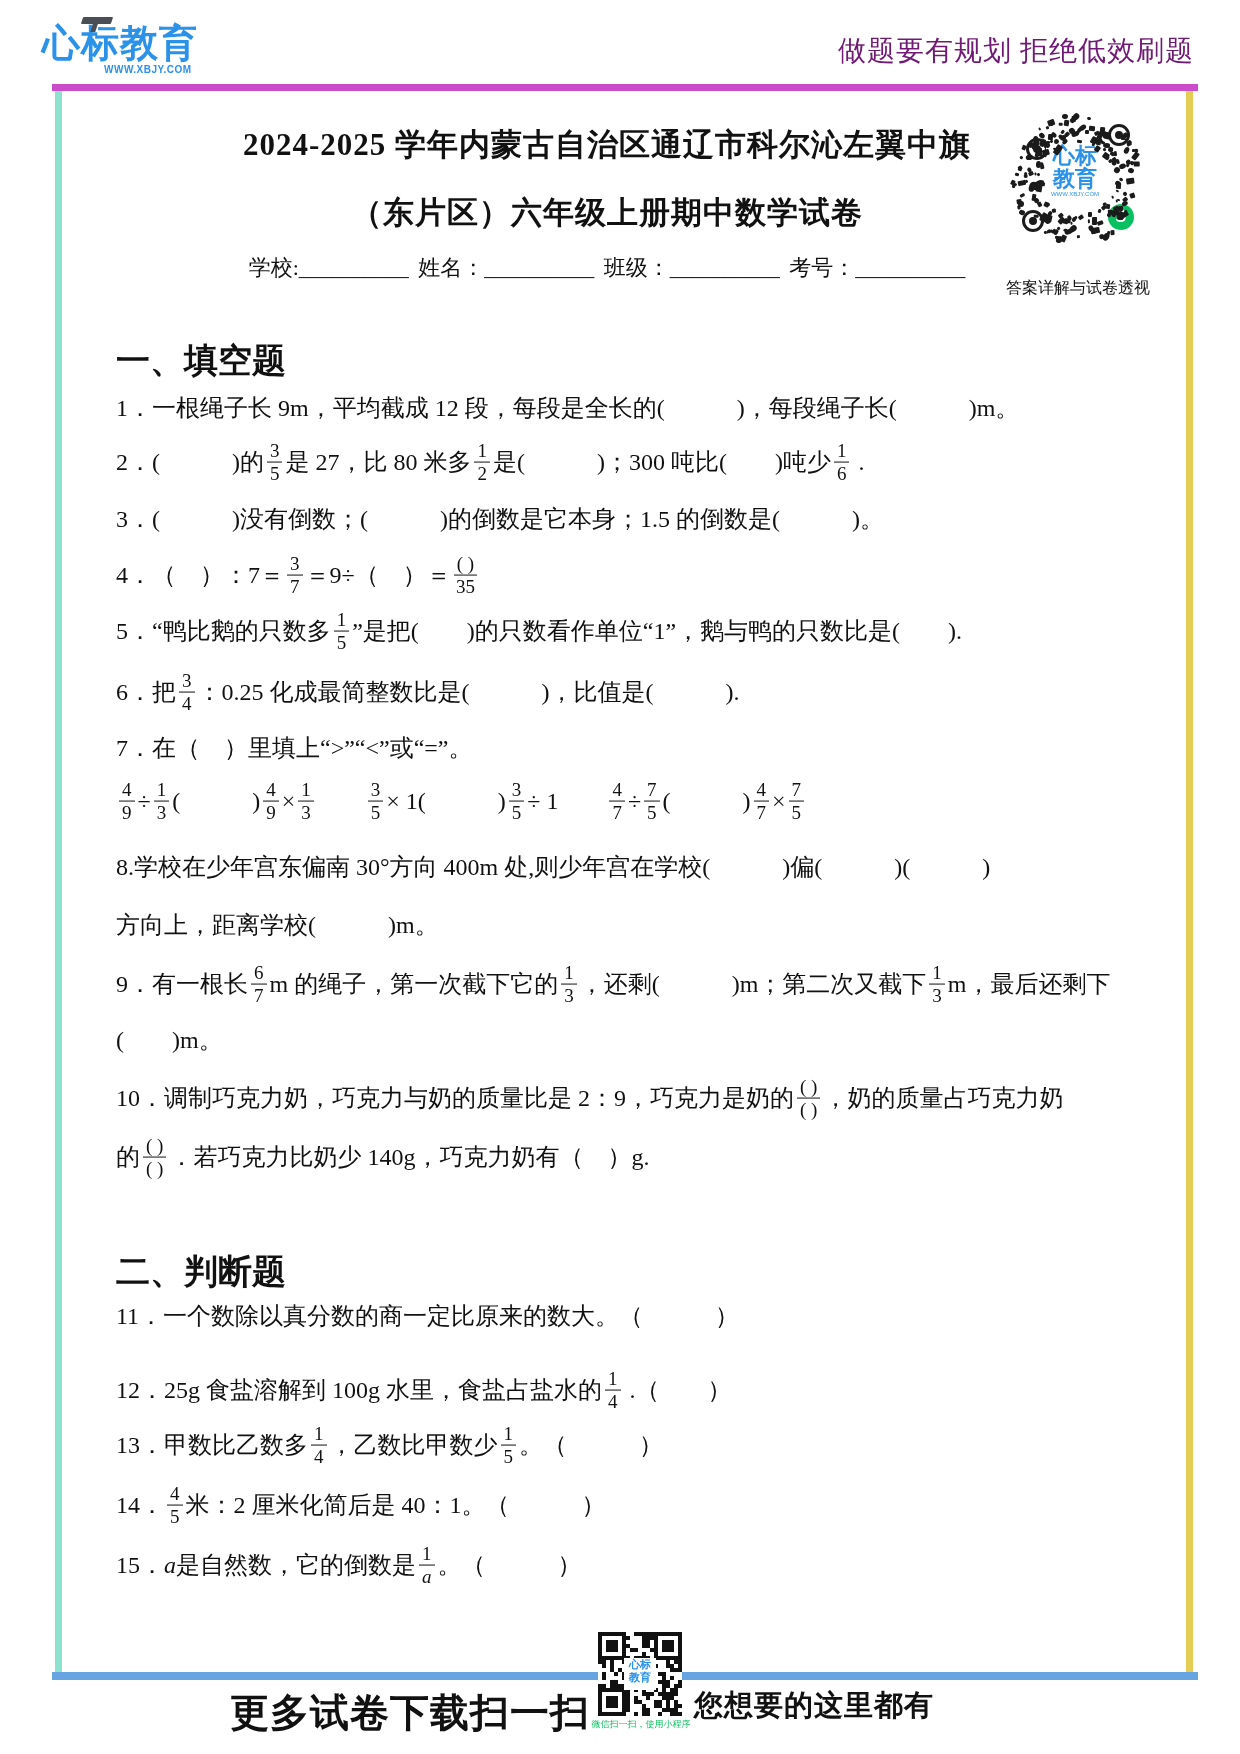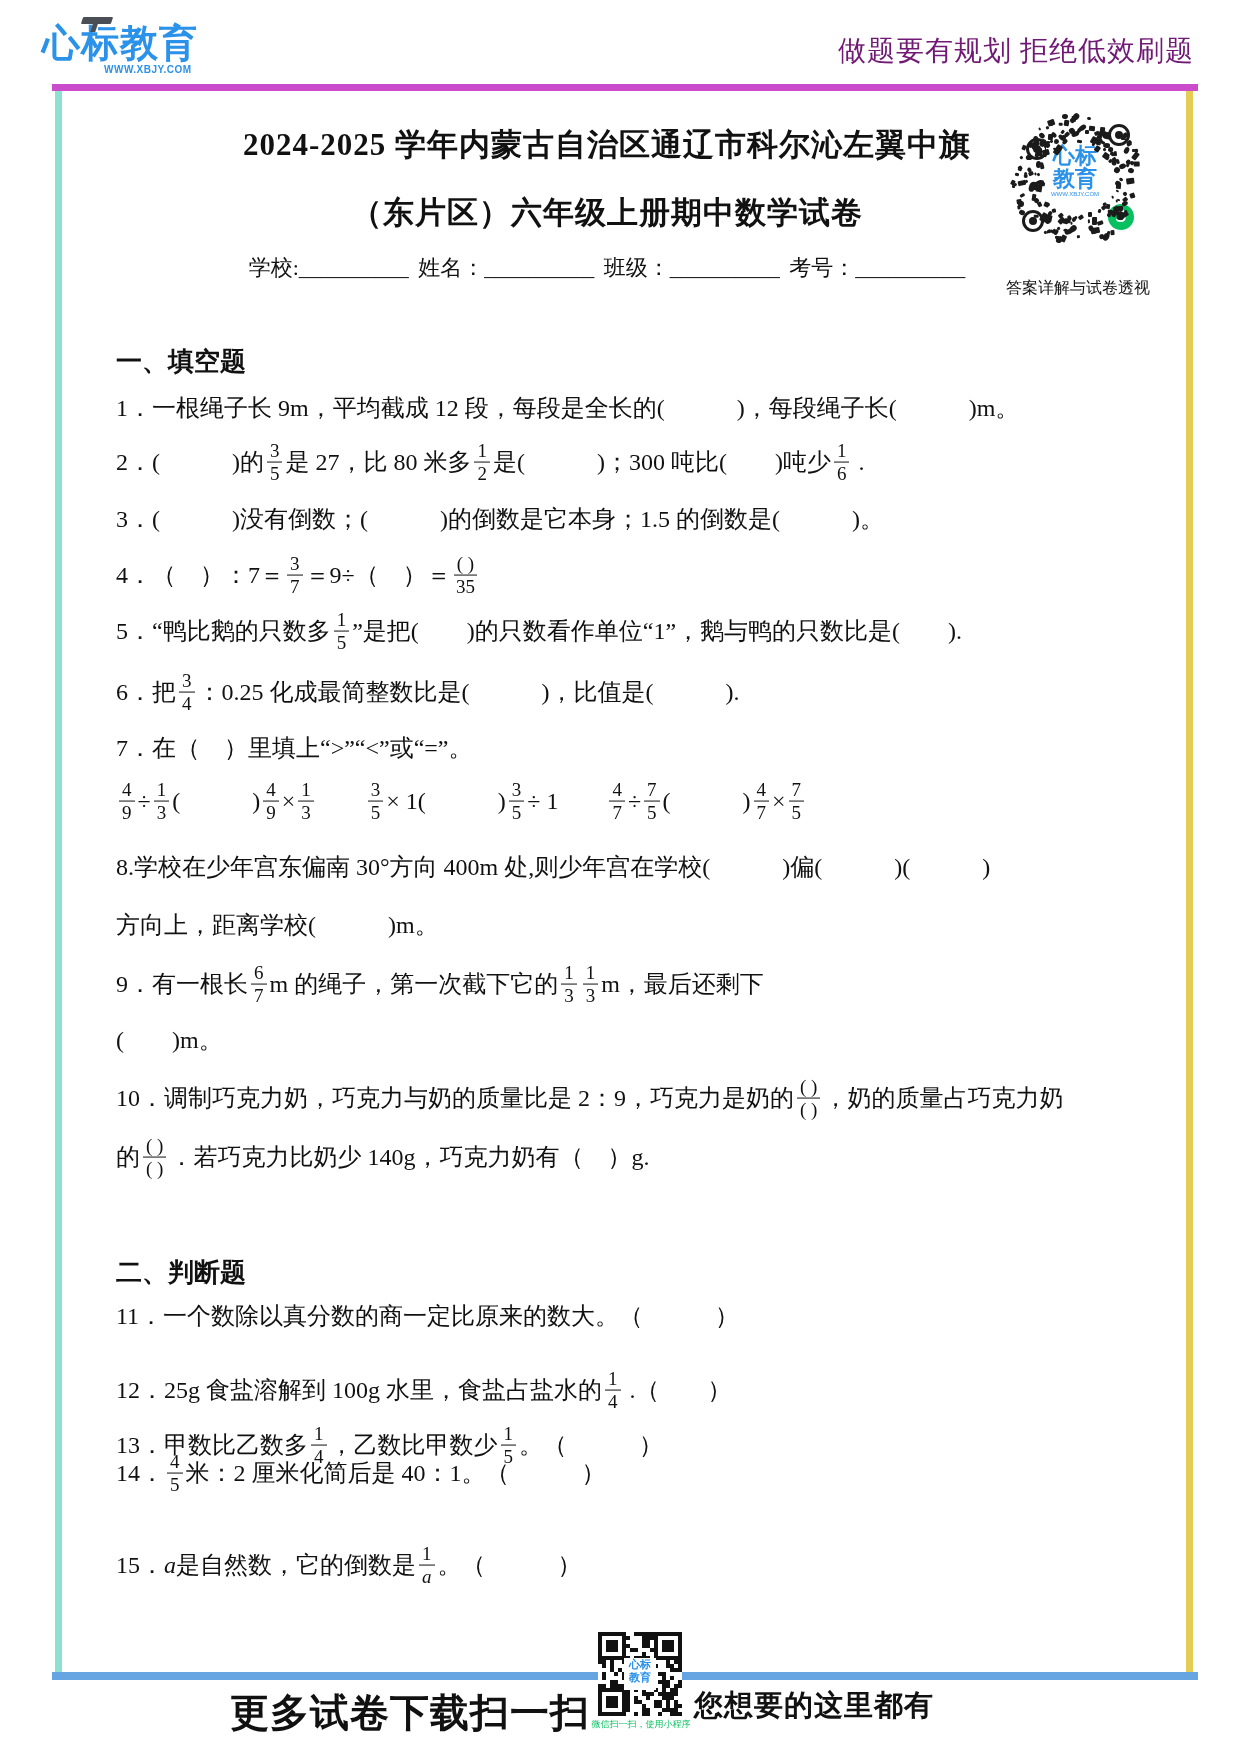--- a/index.html
+++ b/index.html
@@ -30,21 +30,21 @@
   #qr-center{position:absolute;left:38px;top:34px;width:58px;height:66px;background:#fff;text-align:center;
        font-family:"Liberation Sans",sans-serif;font-weight:bold;color:#2b92e9;line-height:1.05;font-size:22px;}
   #qr-center .u{display:block;font-size:6px;font-weight:normal;margin-top:1px;letter-spacing:0;}
   #qr-green{position:absolute;right:8px;bottom:14px;width:26px;height:26px;border-radius:50%;
        background:#07c160;color:#fff;font-family:"Liberation Sans",sans-serif;font-weight:bold;
        font-size:16px;text-align:center;line-height:26px;font-style:italic;}
   #qr-top-caption{position:absolute;left:998px;top:278px;width:160px;text-align:center;font-size:16px;}
   
   .line{position:absolute;left:116px;transform:translateY(-50%);display:flex;align-items:center;
         white-space:pre;font-size:24px;}
-  .heading{font-family:"Liberation Sans","DejaVu Sans",sans-serif;font-weight:bold;font-size:26px;}
+  .heading{font-family:"Liberation Sans","DejaVu Sans",sans-serif;font-weight:bold;font-size:34px;}
   .frac{display:inline-flex;flex-direction:column;align-items:center;line-height:1.05;
         font-size:19px;margin:0 3px;}
   .frac .num{border-bottom:1.5px solid #111;padding:0 3px 1px;}
   .frac .den{padding-top:1px;}
   .var{font-style:italic;}
   
   #footer-left{position:absolute;right:650px;top:1686px;font-family:"Liberation Sans",sans-serif;
        font-weight:bold;font-size:39px;letter-spacing:1px;}
   #footer-right{position:absolute;left:694px;top:1686px;font-family:"Liberation Sans",sans-serif;
        font-weight:bold;font-size:29px;letter-spacing:1px;}
@@ -306,31 +306,31 @@
   <div class="line" style="top:408px;"><span>1．一根绳子长 9m，平均截成 12 段，每段是全长的(　　　)，每段绳子长(　　　)m。</span></div>
   <div class="line" style="top:462px;"><span>2．(　　　)的</span><span class="frac"><span class="num">3</span><span class="den">5</span></span><span>是 27，比 80 米多</span><span class="frac"><span class="num">1</span><span class="den">2</span></span><span>是(　　　)；300 吨比(　　)吨少</span><span class="frac"><span class="num">1</span><span class="den">6</span></span><span> .</span></div>
   <div class="line" style="top:519px;"><span>3．(　　　)没有倒数；(　　　)的倒数是它本身；1.5 的倒数是(　　　)。</span></div>
   <div class="line" style="top:575px;"><span>4．（　）：7＝</span><span class="frac"><span class="num">3</span><span class="den">7</span></span><span>＝9÷（　）＝</span><span class="frac"><span class="num">( )</span><span class="den">35</span></span></div>
   <div class="line" style="top:631px;"><span>5．“鸭比鹅的只数多</span><span class="frac"><span class="num">1</span><span class="den">5</span></span><span>”是把(　　)的只数看作单位“1”，鹅与鸭的只数比是(　　).</span></div>
   <div class="line" style="top:692px;"><span>6．把</span><span class="frac"><span class="num">3</span><span class="den">4</span></span><span>：0.25 化成最简整数比是(　　　)，比值是(　　　).</span></div>
   <div class="line" style="top:748px;"><span>7．在（　）里填上“&gt;”“&lt;”或“=”。</span></div>
   <div class="line" style="top:801px;"><span class="frac"><span class="num">4</span><span class="den">9</span></span><span>÷</span><span class="frac"><span class="num">1</span><span class="den">3</span></span><span>(　　　)</span><span class="frac"><span class="num">4</span><span class="den">9</span></span><span>×</span><span class="frac"><span class="num">1</span><span class="den">3</span></span><span>　　</span><span class="frac"><span class="num">3</span><span class="den">5</span></span><span>× 1(　　　)</span><span class="frac"><span class="num">3</span><span class="den">5</span></span><span>÷ 1　　</span><span class="frac"><span class="num">4</span><span class="den">7</span></span><span>÷</span><span class="frac"><span class="num">7</span><span class="den">5</span></span><span>(　　　)</span><span class="frac"><span class="num">4</span><span class="den">7</span></span><span>×</span><span class="frac"><span class="num">7</span><span class="den">5</span></span></div>
   <div class="line" style="top:867px;"><span>8.学校在少年宫东偏南 30°方向 400m 处,则少年宫在学校(　　　)偏(　　　)(　　　)</span></div>
   <div class="line" style="top:925px;"><span>方向上，距离学校(　　　)m。</span></div>
-  <div class="line" style="top:984px;"><span>9．有一根长</span><span class="frac"><span class="num">6</span><span class="den">7</span></span><span>m 的绳子，第一次截下它的</span><span class="frac"><span class="num">1</span><span class="den">3</span></span><span class="frac"><span class="num">1</span><span class="den">3</span></span><span>m，最后还剩下</span></div>
+  <div class="line" style="top:984px;"><span>9．有一根长</span><span class="frac"><span class="num">6</span><span class="den">7</span></span><span>m 的绳子，第一次截下它的</span><span class="frac"><span class="num">1</span><span class="den">3</span></span><span>，还剩(　　　)m；第二次又截下</span><span class="frac"><span class="num">1</span><span class="den">3</span></span><span>m，最后还剩下</span></div>
   <div class="line" style="top:1040px;"><span>(　　)m。</span></div>
   <div class="line" style="top:1098px;"><span>10．调制巧克力奶，巧克力与奶的质量比是 2：9，巧克力是奶的</span><span class="frac"><span class="num">( )</span><span class="den">( )</span></span><span>，奶的质量占巧克力奶</span></div>
   <div class="line" style="top:1157px;"><span>的</span><span class="frac"><span class="num">( )</span><span class="den">( )</span></span><span>．若巧克力比奶少 140g，巧克力奶有（　）g.</span></div>
 
   <div class="line heading" style="top:1272px;">二、判断题</div>
 
   <div class="line" style="top:1316px;"><span>11．一个数除以真分数的商一定比原来的数大。（　　　）</span></div>
   <div class="line" style="top:1390px;"><span>12．25g 食盐溶解到 100g 水里，食盐占盐水的</span><span class="frac"><span class="num">1</span><span class="den">4</span></span><span> .（　　）</span></div>
   <div class="line" style="top:1445px;"><span>13．甲数比乙数多</span><span class="frac"><span class="num">1</span><span class="den">4</span></span><span>，乙数比甲数少</span><span class="frac"><span class="num">1</span><span class="den">5</span></span><span>。（　　　）</span></div>
-  <div class="line" style="top:1473px;"><span>14．</span><span class="frac"><span class="num">4</span><span class="den">5</span></span><span>米：2 厘米化简后是 40：1。（　　　）</span></div>
+  <div class="line" style="top:1505px;"><span>14．</span><span class="frac"><span class="num">4</span><span class="den">5</span></span><span>米：2 厘米化简后是 40：1。（　　　）</span></div>
   <div class="line" style="top:1565px;"><span>15．</span><span class="var">a</span><span>是自然数，它的倒数是</span><span class="frac"><span class="num">1</span><span class="den var">a</span></span><span>。（　　　）</span></div>
 
   <div id="footer-left">更多试卷下载扫一扫</div>
   <div id="qr-bottom">
       <span class="c b"></span>
       <span class="c b"></span>
       <span class="c b"></span>
       <span class="c b"></span>
       <span class="c b"></span>
       <span class="c b"></span>

